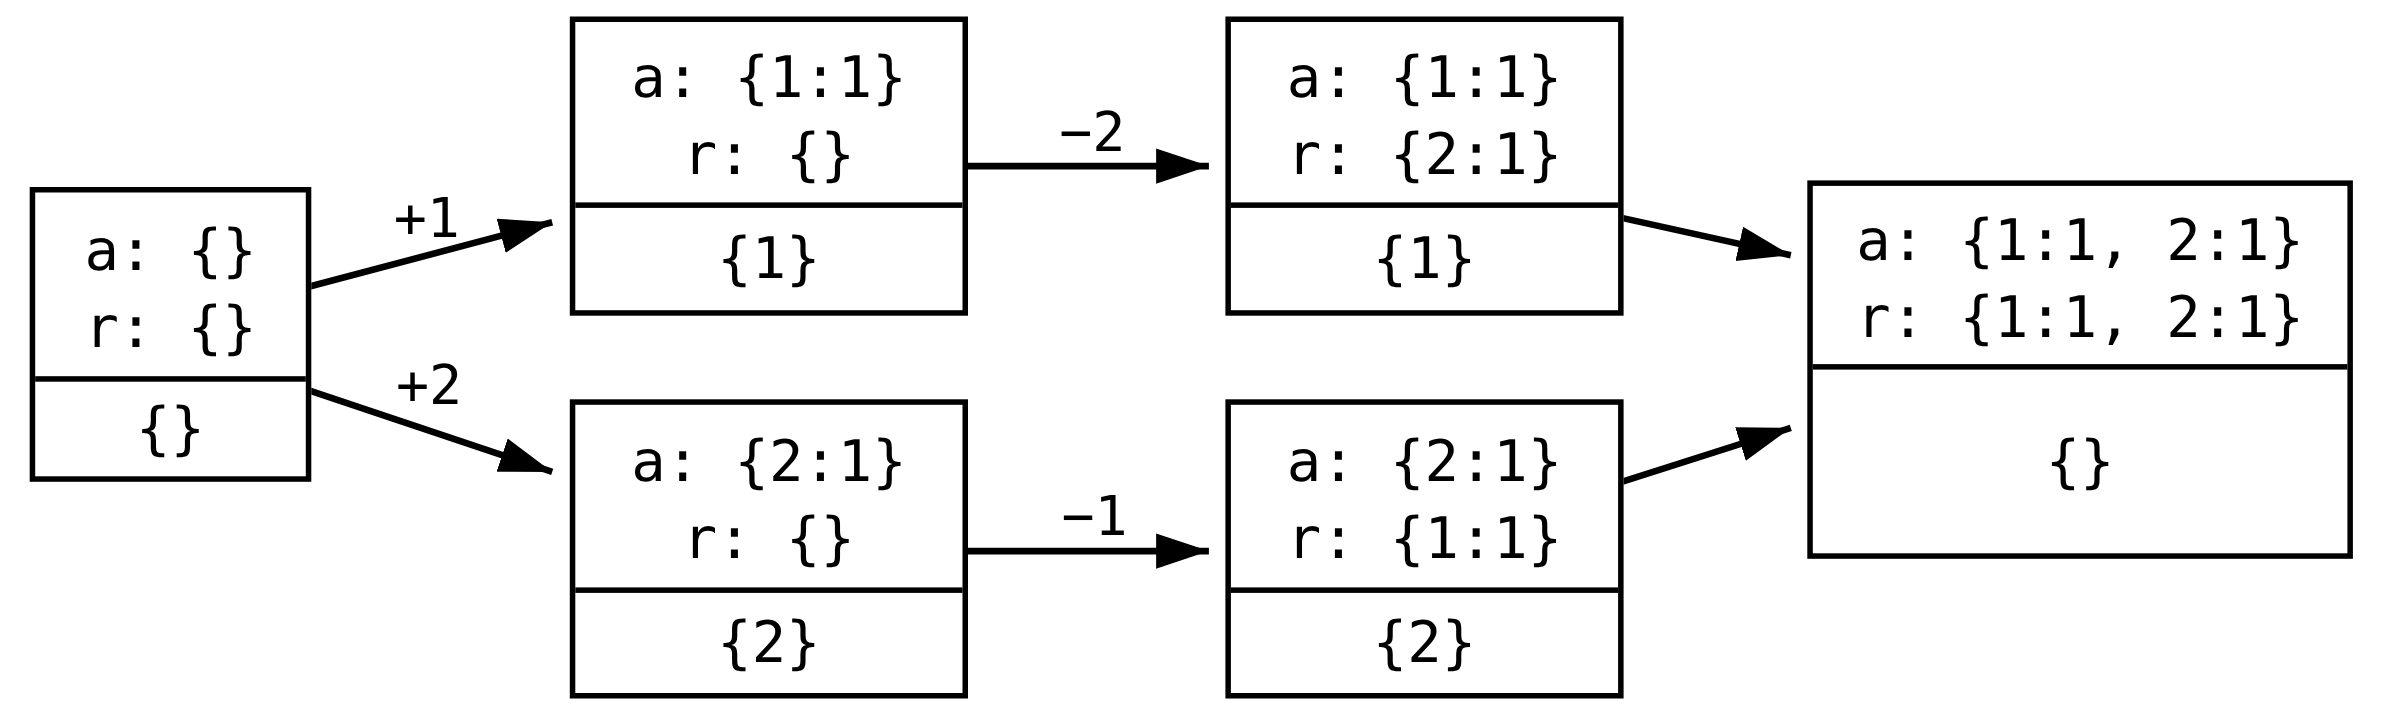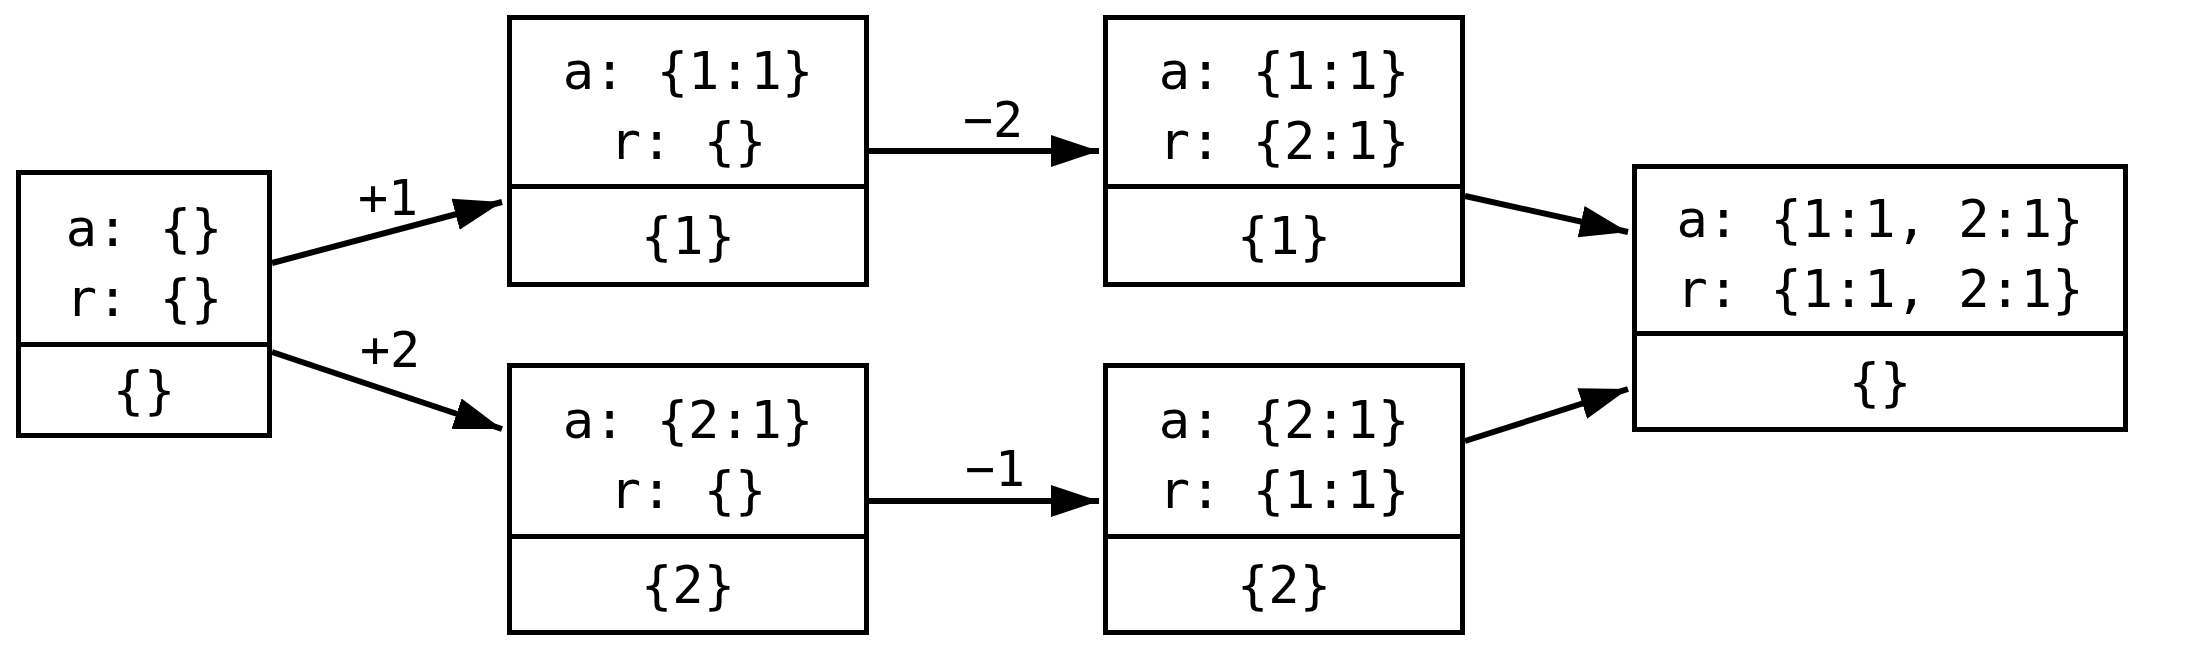--- a/index.html
+++ b/index.html
@@ -23,20 +23,21 @@
     width: 2187px;
     height: 645px;
   }
   .node {
     position: absolute;
     box-sizing: border-box;
     border: 5px solid var(--stroke-color, #000000);
     background: var(--bg-color, #ffffff);
     display: flex;
     flex-direction: column;
+    margin-left: 11px;
   }
   .sec-registers {
     box-sizing: border-box;
     display: flex;
     flex-direction: column;
     justify-content: center;
     align-items: center;
     padding-top: 8px;
   }
   .sec-tokens {
@@ -131,21 +132,21 @@
   <div class="node" style="left:1103px; top:363px; width:362px; height:272px;">
     <div class="sec-registers" style="height:166px;">
       <div class="reg-line">a: {2:1}</div>
       <div class="reg-line">r: {1:1}</div>
     </div>
     <div class="sec-tokens">
       <div class="token-line">{2}</div>
     </div>
   </div>
 
-  <div class="node" style="left:1632px; top:164px; width:496px; height:268px;">
+  <div class="node" style="left:1632px; top:164px; width:496px; height:344px;">
     <div class="sec-registers" style="height:162px;">
       <div class="reg-line">a: {1:1, 2:1}</div>
       <div class="reg-line">r: {1:1, 2:1}</div>
     </div>
     <div class="sec-tokens">
       <div class="token-line">{}</div>
     </div>
   </div>
 
   <div class="edge-label" style="left:388px;  top:198px;">+1</div>

